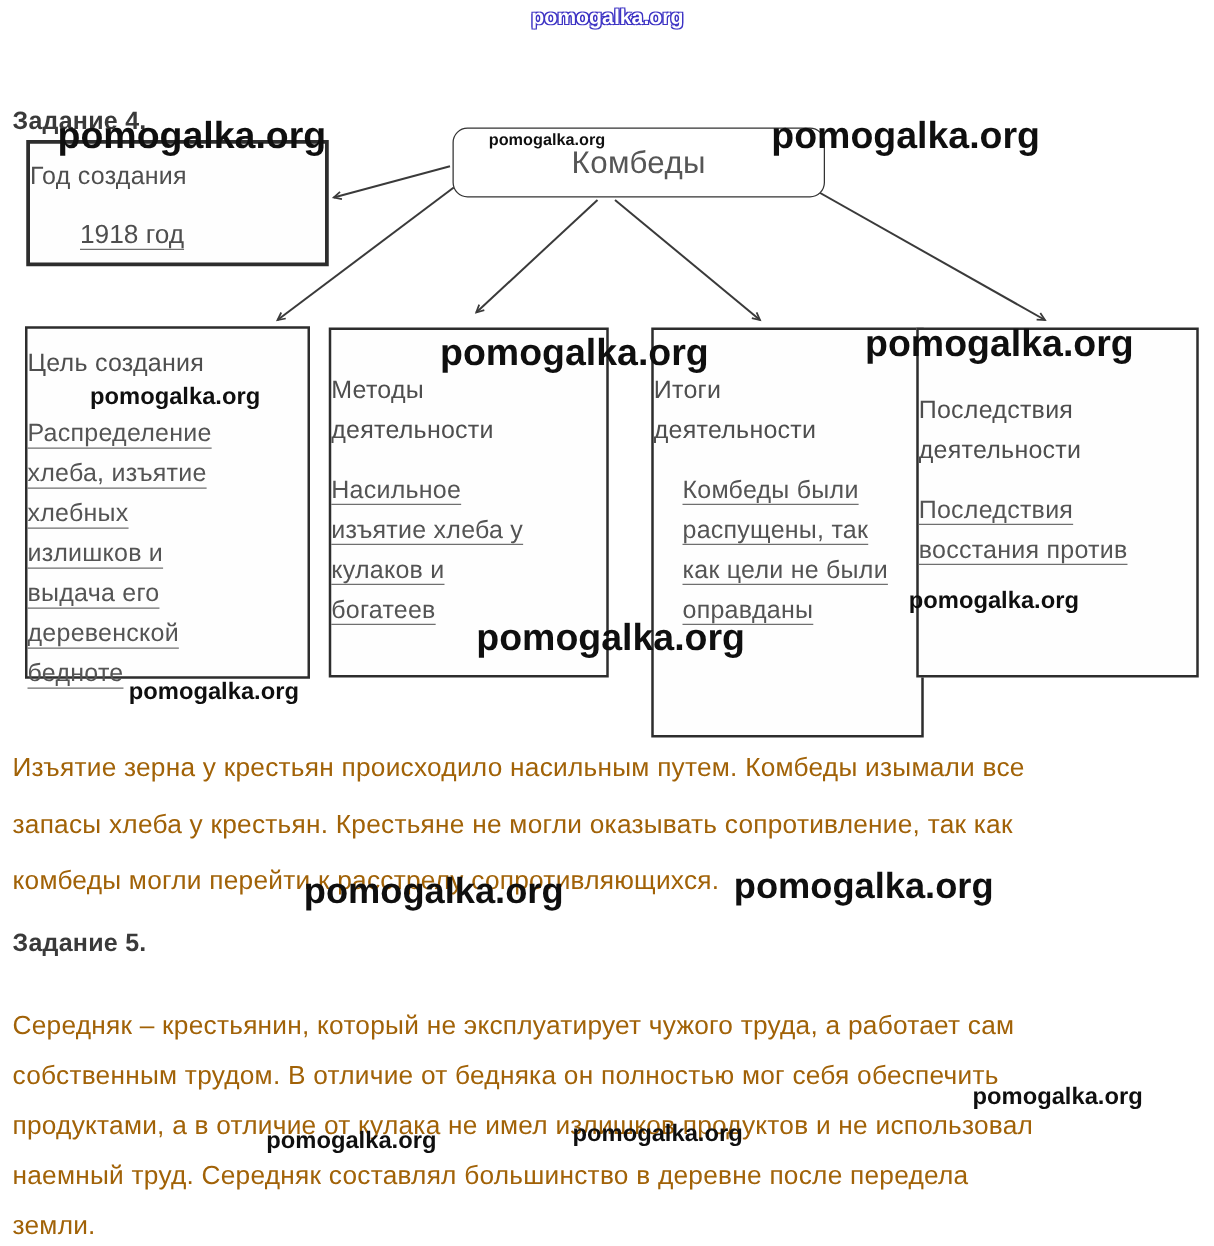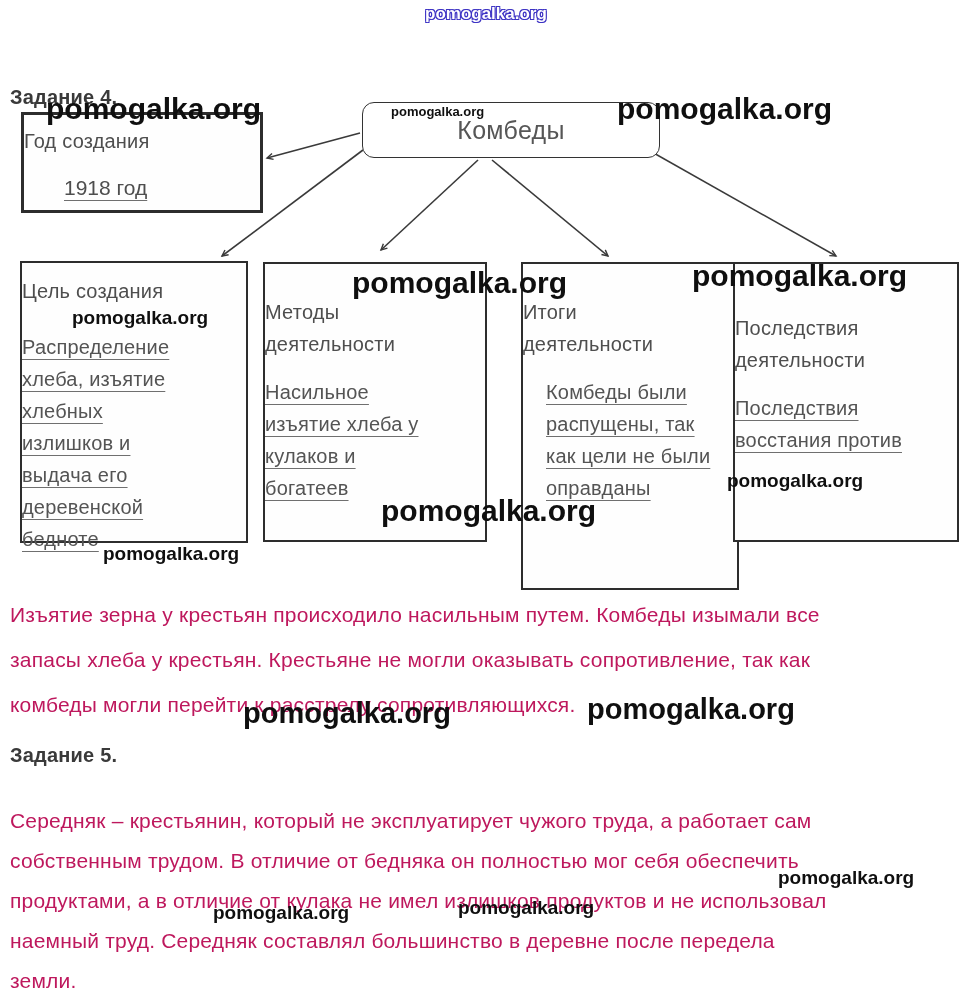--- a/index.html
+++ b/index.html
@@ -13,21 +13,21 @@
   
   .task-heading {
     position:absolute; left:10px; font-size:20px; font-weight:bold;
     color:#3a3a3a; letter-spacing:0.2px;
   }
   #task4-heading { top:38px;margin-top:48px; }
   #task5-heading { top:744px; }
 
   .paragraph { position:absolute; left:10px; }
   .paragraph .pline {
-    font-size:21px; color:#be185d; letter-spacing:0.2px; white-space:nowrap;
+    font-size:21px; color:#a16207; letter-spacing:0.2px; white-space:nowrap;
   }
   #par1 { top:592px; }
   #par1 .pline { line-height:45px; }
   #par2 { top:801px; }
   #par2 .pline { line-height:40px; }
 
   
   .dbox {
     position:absolute; background:#fefefe; border:2px solid #2d2d2d;
     z-index:2;

